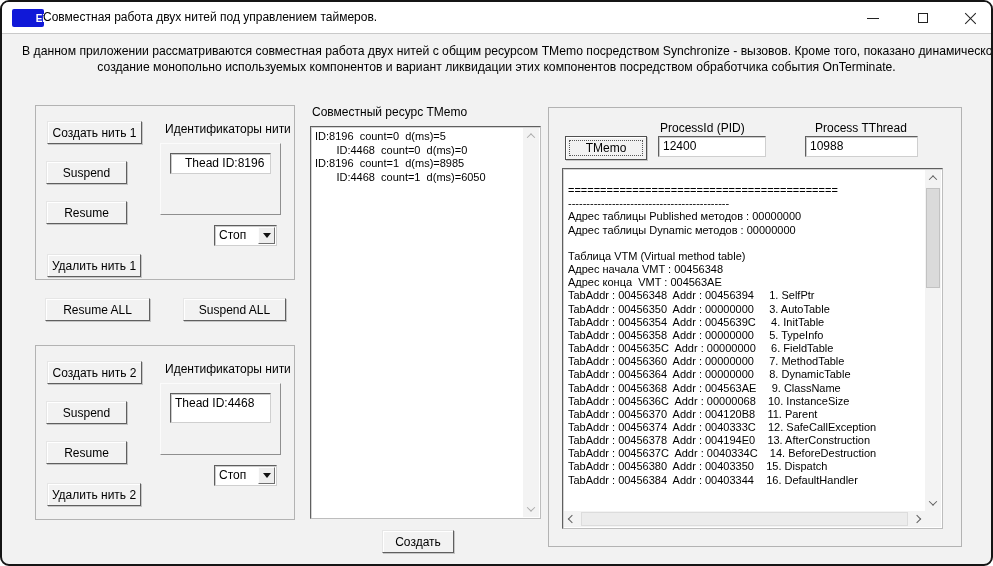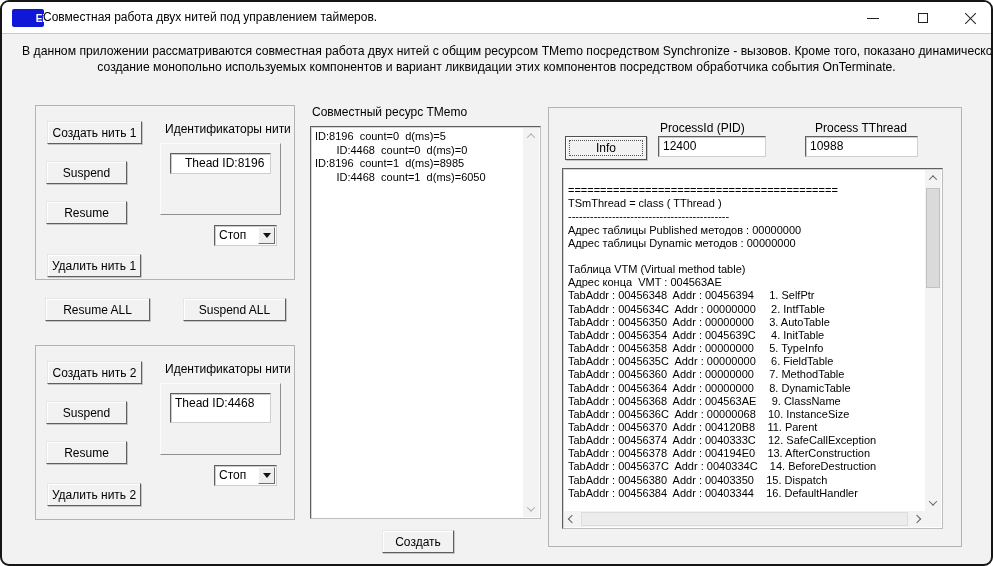--- a/index.html
+++ b/index.html
@@ -143,42 +143,41 @@
           <span class="chev chev-down chev-dim"></span>
         </div>
     </div>
   </div>
   <div class="btn3d" style="left:380px;top:528px;width:72px;height:23px;">Создать</div>
 
   <div class="groupbox" style="left:546px;top:105px;width:414px;height:440px;"></div>
 
   <div class="btn3d btn-default" style="left:563px;top:134px;width:82px;height:24px;">
     <span class="focus-rect"></span>
-    <span>Info</span>
+    <span>TMemo</span>
   </div>
 
   <div class="label" style="left:658px;top:119px;">ProcessId (PID)</div>
   <div class="field" style="left:656px;top:134px;width:108px;height:21px;">12400</div>
 
   <div class="label" style="left:813px;top:119px;">Process TThread</div>
   <div class="field" style="left:803px;top:134px;width:113px;height:21px;">10988</div>
 
   <div class="memo" style="left:560px;top:166px;width:381px;height:361px;">
     <div class="right-lines" style="position:absolute;left:5px;top:2px;right:20px;">
         <div class="memo-line">&nbsp;</div>
         <div class="memo-line">==========================================</div>
-        <div class="memo-line">TSmThread = class ( TThread )</div>
         <div class="memo-line">--------------------------------------------</div>
         <div class="memo-line">Адрес таблицы Published методов : 00000000</div>
         <div class="memo-line">Адрес таблицы Dynamic методов : 00000000</div>
         <div class="memo-line">&nbsp;</div>
         <div class="memo-line">Таблица VTM (Virtual method table)</div>
+        <div class="memo-line">Адрес начала VMT : 00456348</div>
         <div class="memo-line">Адрес конца  VMT : 004563AE</div>
         <div class="memo-line">TabAddr : 00456348  Addr : 00456394     1. SelfPtr</div>
-        <div class="memo-line">TabAddr : 0045634C  Addr : 00000000     2. IntfTable</div>
         <div class="memo-line">TabAddr : 00456350  Addr : 00000000     3. AutoTable</div>
         <div class="memo-line">TabAddr : 00456354  Addr : 0045639C     4. InitTable</div>
         <div class="memo-line">TabAddr : 00456358  Addr : 00000000     5. TypeInfo</div>
         <div class="memo-line">TabAddr : 0045635C  Addr : 00000000     6. FieldTable</div>
         <div class="memo-line">TabAddr : 00456360  Addr : 00000000     7. MethodTable</div>
         <div class="memo-line">TabAddr : 00456364  Addr : 00000000     8. DynamicTable</div>
         <div class="memo-line">TabAddr : 00456368  Addr : 004563AE     9. ClassName</div>
         <div class="memo-line">TabAddr : 0045636C  Addr : 00000068    10. InstanceSize</div>
         <div class="memo-line">TabAddr : 00456370  Addr : 004120B8    11. Parent</div>
         <div class="memo-line">TabAddr : 00456374  Addr : 0040333C    12. SafeCallException</div>

